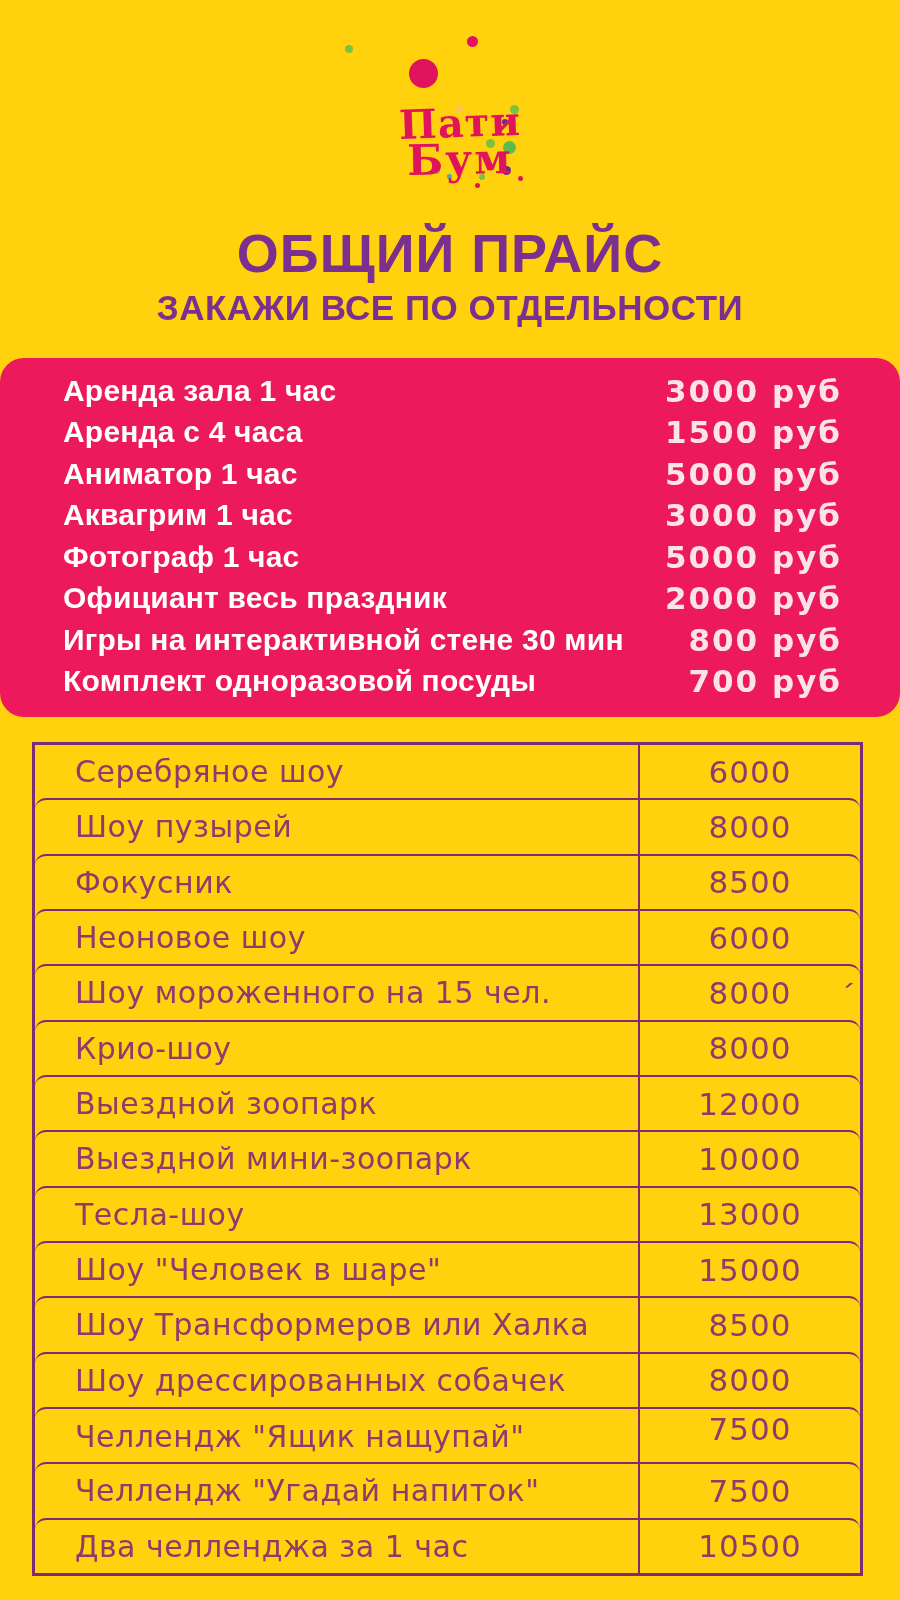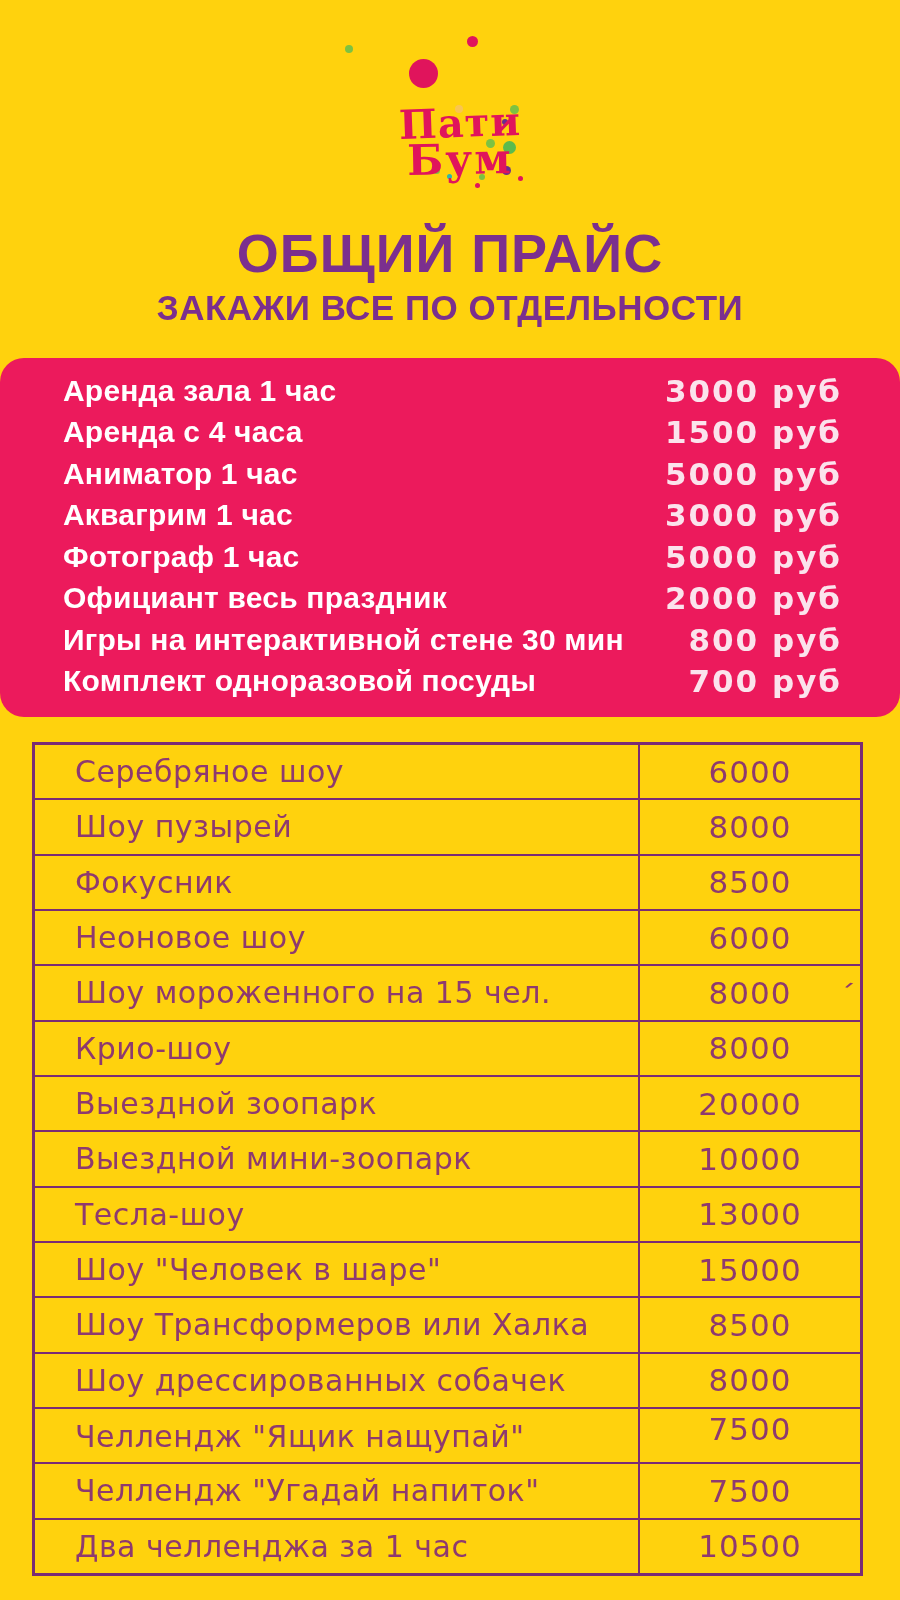--- a/index.html
+++ b/index.html
@@ -36,21 +36,21 @@
         border-radius:24px;padding:12px 58px 0 33px;display:flex;flex-direction:column;}
   .band-row{height:41.5px;display:flex;align-items:center;justify-content:space-between;white-space:nowrap;}
   .band-label{color:#FFFFFF;font-size:30px;font-weight:800;letter-spacing:.2px;margin-left:30px;}
   .band-price{color:var(--price-tint);font-size:31px;font-weight:700;letter-spacing:2px;
               font-family:"DejaVu Sans",sans-serif;}
 
   
   .shows-table{position:absolute;left:32px;top:742px;width:831px;height:834px;
                border:3px solid var(--table-border);display:flex;flex-direction:column;
                color:var(--table-text);font-family:"DejaVu Sans",sans-serif;}
-  .trow{flex:1;display:flex;border-top:2px solid var(--table-border);min-height:0;}
+  .trow{flex:1;display:flex;border-top:2px solid var(--table-border);min-height:0;border-radius:11px;}
   .trow:first-child{border-top:none;}
   .tcell-label{width:603px;display:flex;align-items:center;padding-left:40px;
                font-size:30px;letter-spacing:.5px;white-space:nowrap;overflow:hidden;}
   .tcell-price{flex:1;border-left:2px solid var(--table-border);display:flex;align-items:center;
                justify-content:center;font-size:31px;letter-spacing:1px;white-space:nowrap;}
   .trow:nth-child(13) .tcell-price{align-items:flex-start;padding-top:2px;}
   .trow:nth-child(13) .tcell-label{align-items:flex-end;padding-bottom:8px;}
   .trow:nth-child(16) .tcell-label{padding-left:52px;}
 
   .stray{position:absolute;left:838px;top:978px;color:var(--table-text);font-size:30px;
@@ -139,21 +139,21 @@
     <div class="trow">
       <div class="tcell-label">Шоу мороженного на 15 чел.</div>
       <div class="tcell-price">8000</div>
     </div>
     <div class="trow">
       <div class="tcell-label">Крио-шоу</div>
       <div class="tcell-price">8000</div>
     </div>
     <div class="trow">
       <div class="tcell-label">Выездной зоопарк</div>
-      <div class="tcell-price">20000</div>
+      <div class="tcell-price">12000</div>
     </div>
     <div class="trow">
       <div class="tcell-label">Выездной мини-зоопарк</div>
       <div class="tcell-price">10000</div>
     </div>
     <div class="trow">
       <div class="tcell-label">Тесла-шоу</div>
       <div class="tcell-price">13000</div>
     </div>
     <div class="trow">

